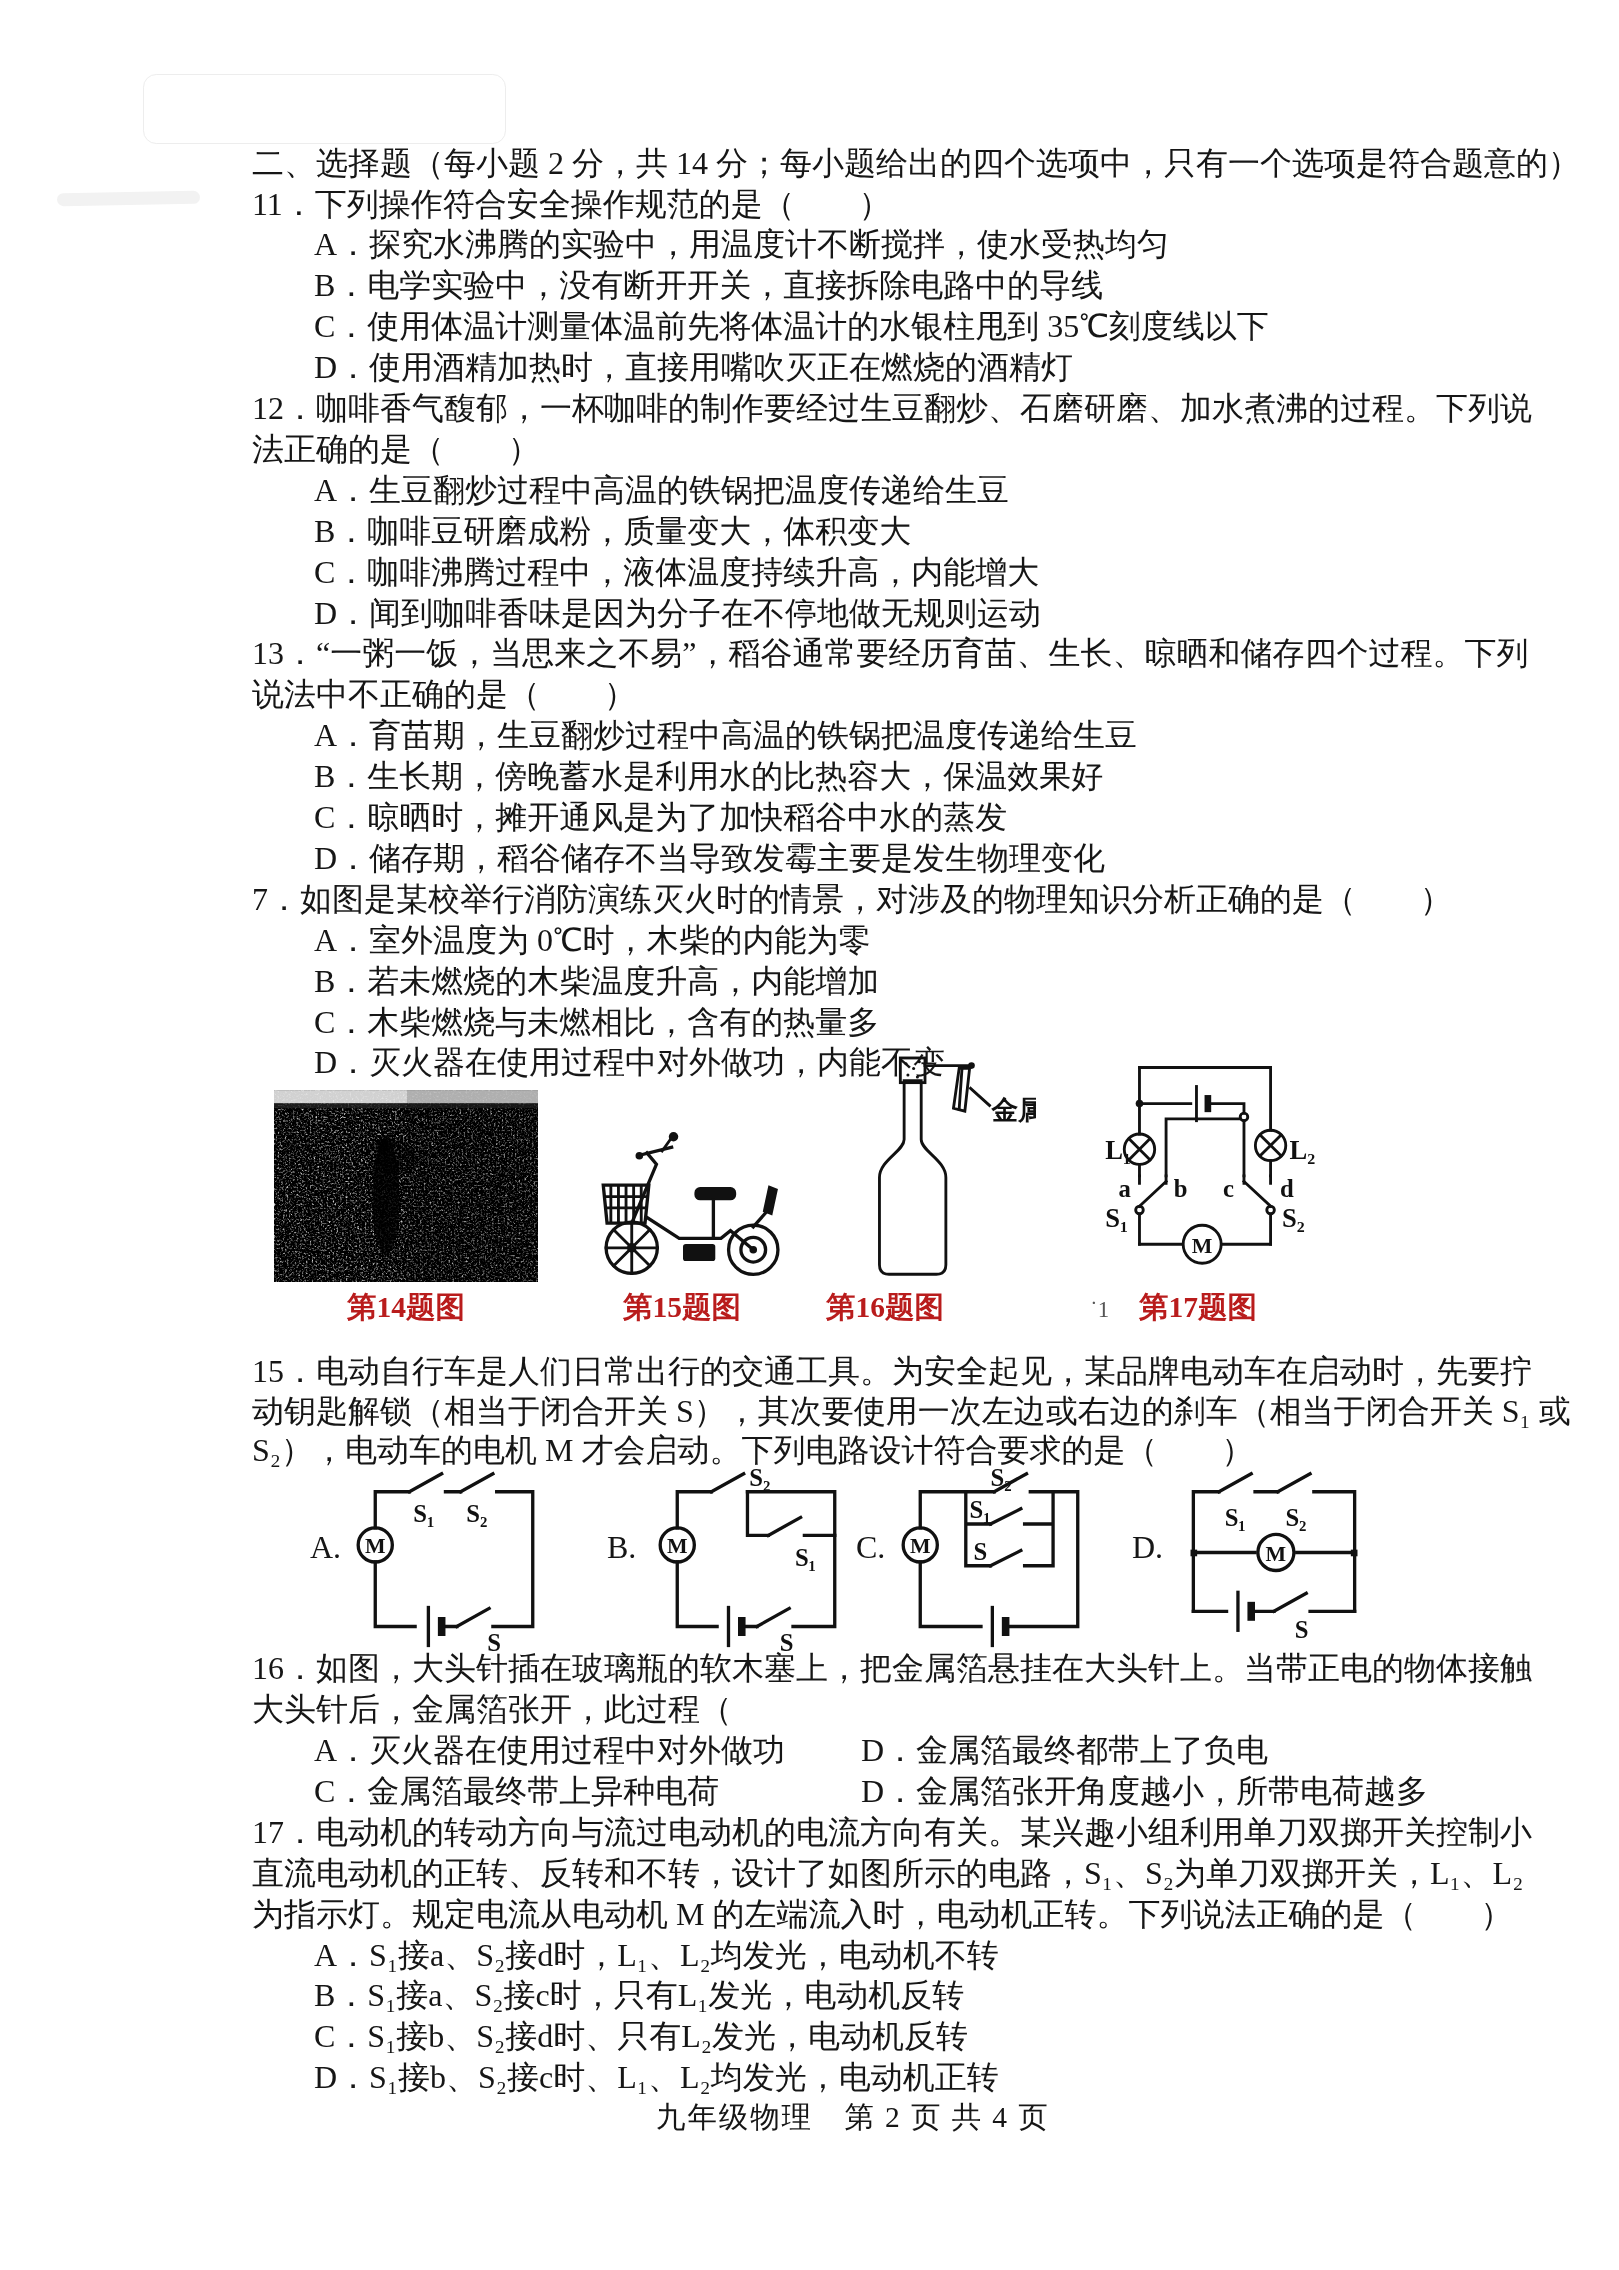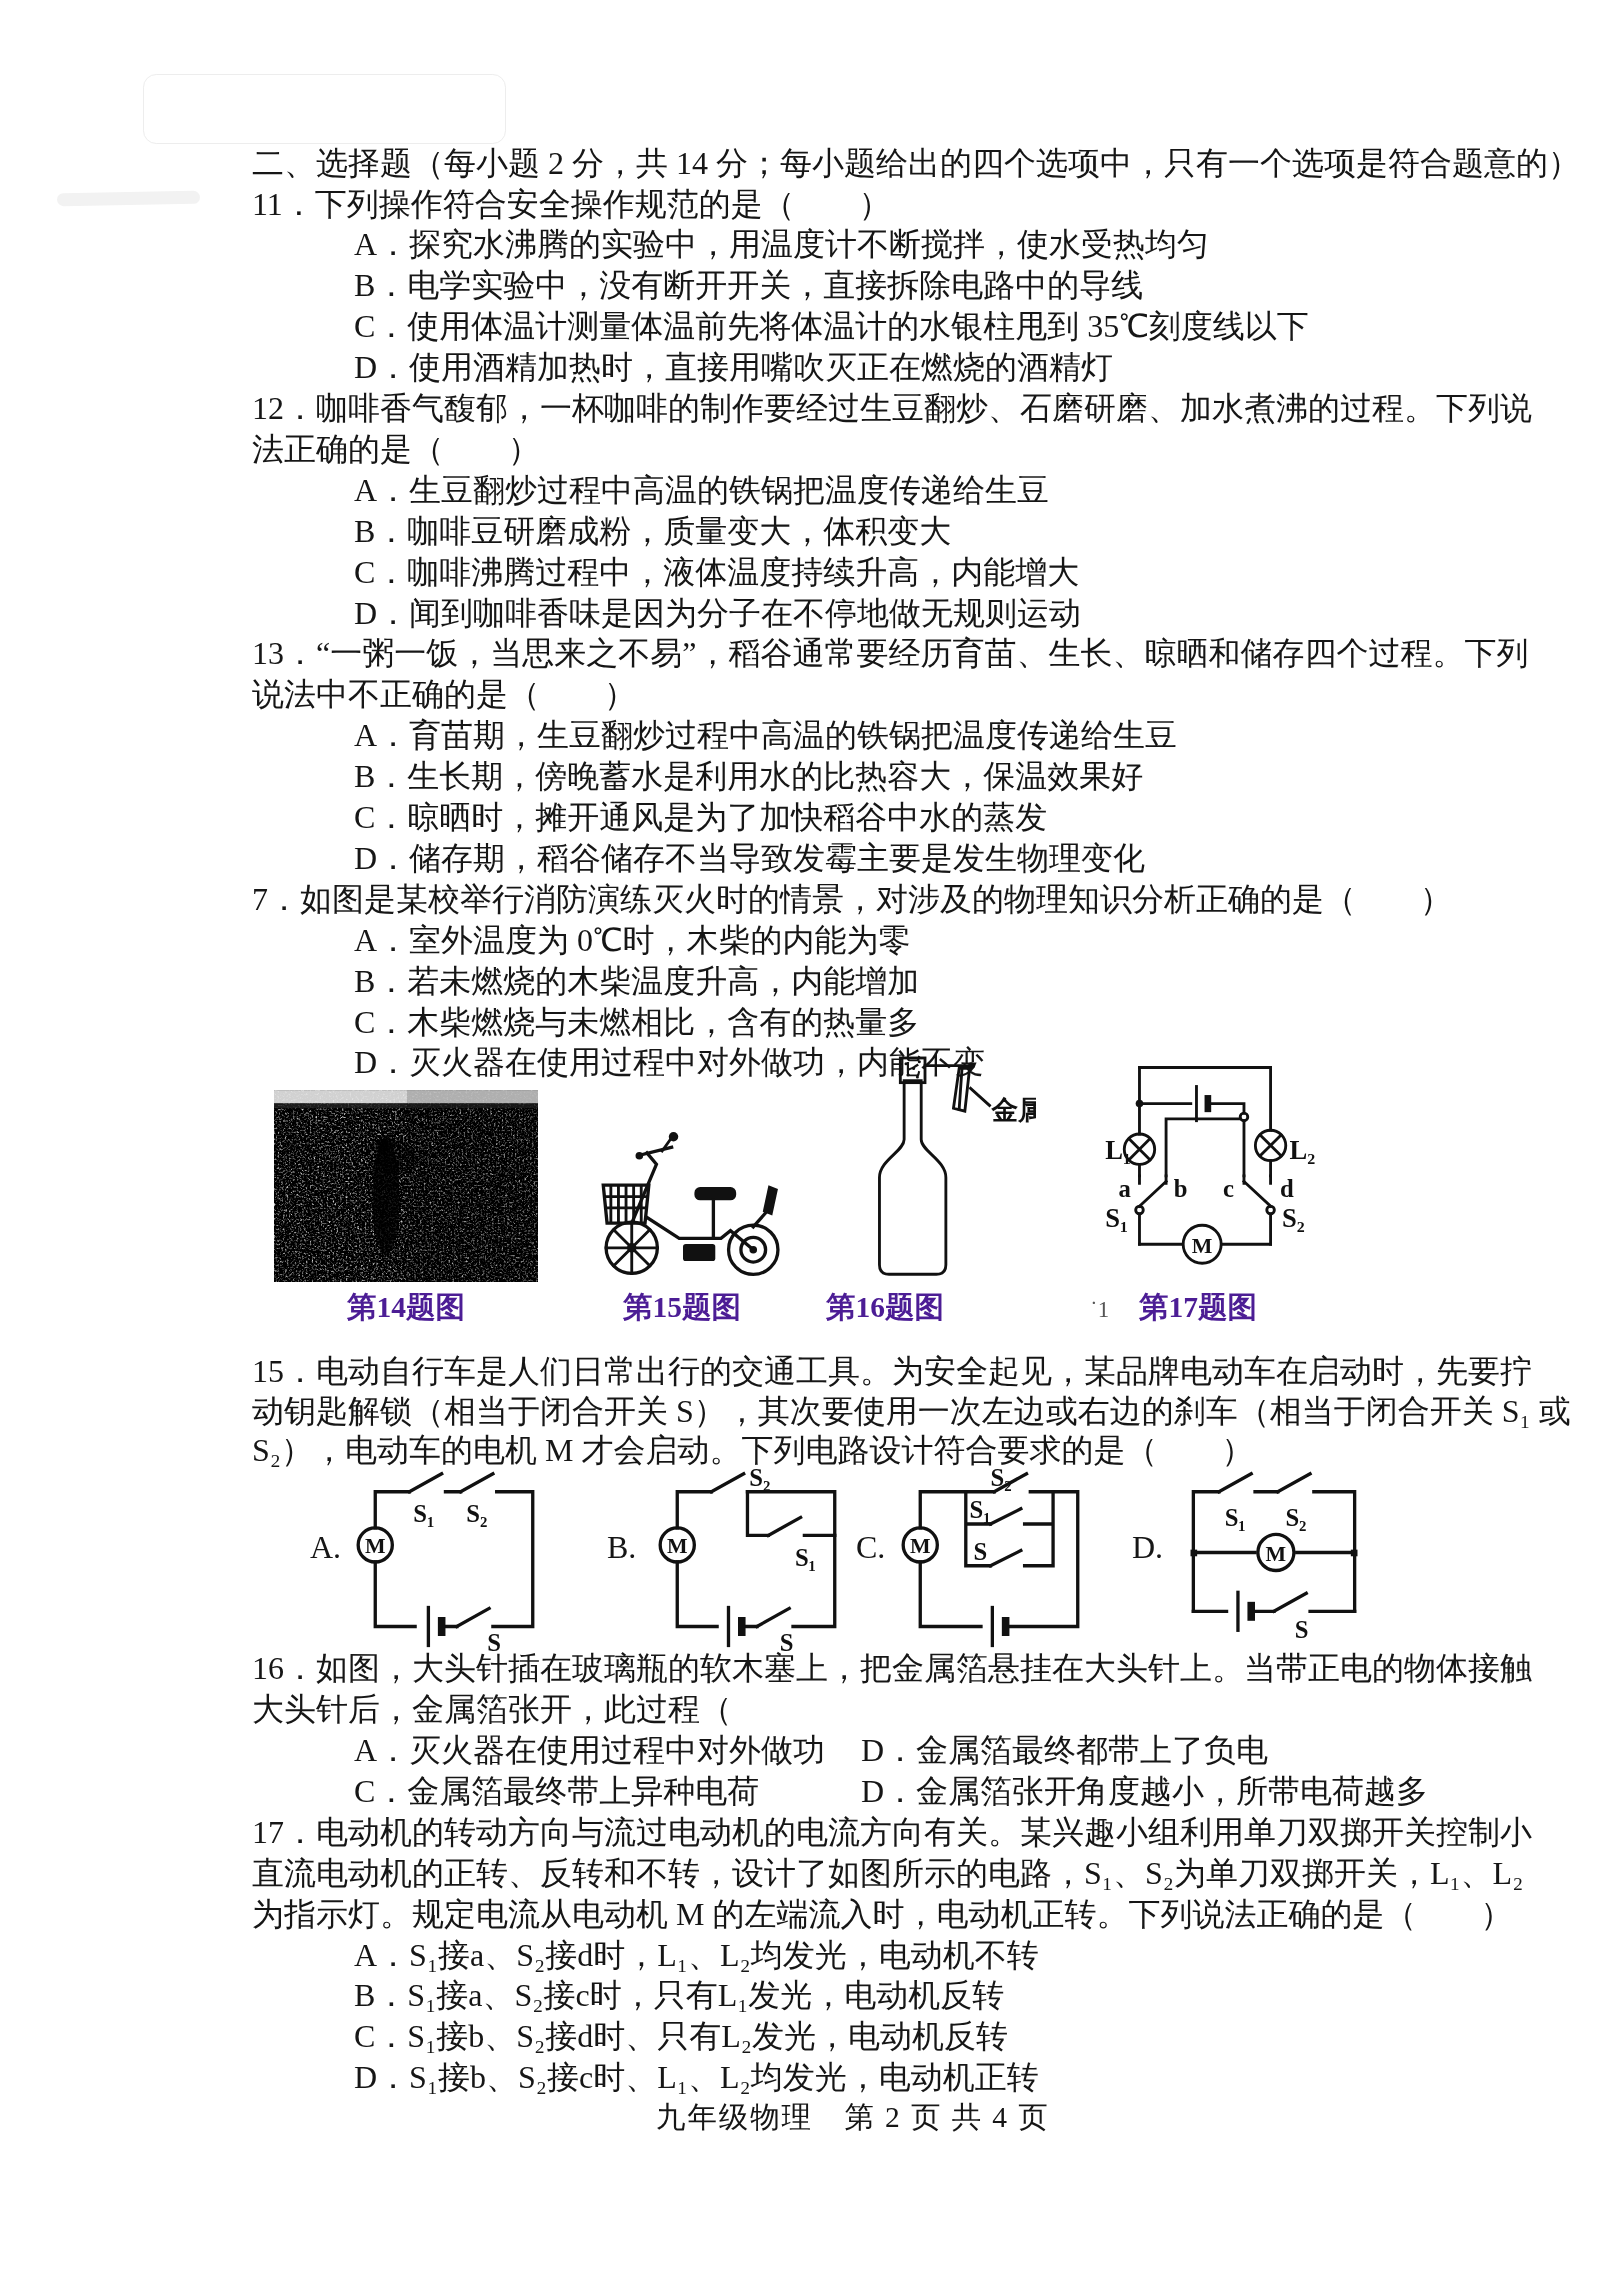--- a/index.html
+++ b/index.html
@@ -1,21 +1,21 @@
 <!DOCTYPE html>
 <html style="font-size:15px"><head>
 <meta charset="utf-8">
 <style>
   html,body{margin:0;padding:0;background:#fff;}
   .page{position:relative;width:1616px;height:2270px;background:#ffffff;overflow:hidden;
         font-family:"Liberation Serif", serif;color:#161616;}
   .ln{position:absolute;left:252px;white-space:nowrap;font-size:32px;line-height:40px;color:#161616;}
-  .o{left:314px;margin-left:40px;}
+  .o{left:314px;}
   .r2{left:861px;}
-  .cap{position:absolute;top:1288px;font-size:29.5px;font-weight:bold;white-space:nowrap;color:#4c1d95;}
+  .cap{position:absolute;top:1288px;font-size:29.5px;font-weight:bold;white-space:nowrap;color:#b91c1c;}
   .figsvg{position:absolute;}
   svg text{font-family:"Liberation Serif", serif;fill:#111;}
   .clabel{position:absolute;font-size:32px;color:#161616;}
   .artifact-box{position:absolute;left:143px;top:74px;width:361px;height:68px;
         border:1.9px solid #ededed;border-radius:13.3px;}
   .artifact-smudge{position:absolute;left:57px;top:192px;width:143px;height:13.3px;
         background:#f2f2f2;border-radius:7.6px;transform:rotate(-1deg);}
   .footer{position:absolute;left:656px;top:2098px;font-size:29.5px;letter-spacing:1.9px;color:#161616;white-space:nowrap;}
   .stray{position:absolute;left:1090px;top:1297px;font-size:23px;color:#555;}
   .wire{stroke:#111;stroke-width:3.5;fill:none;stroke-linecap:square;}

